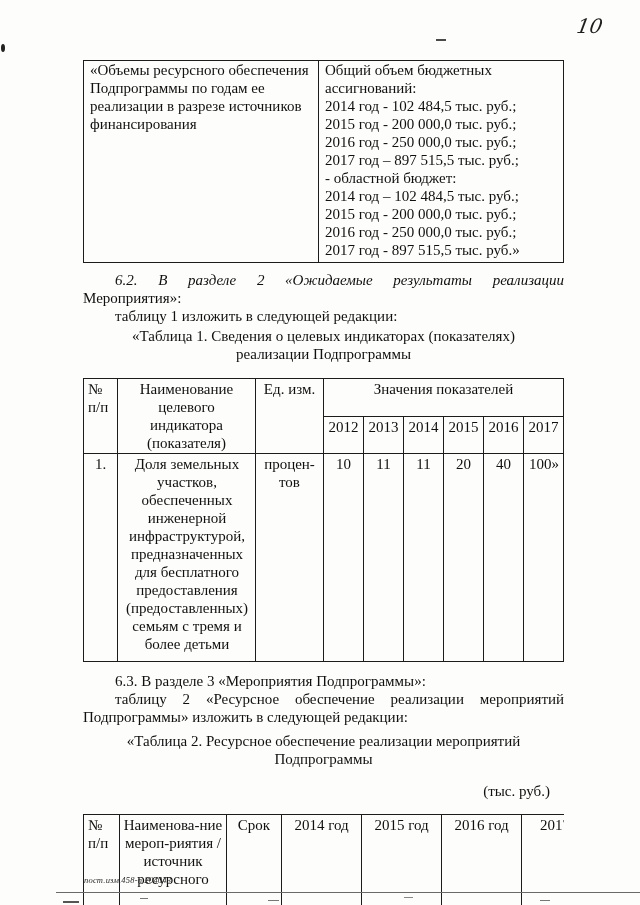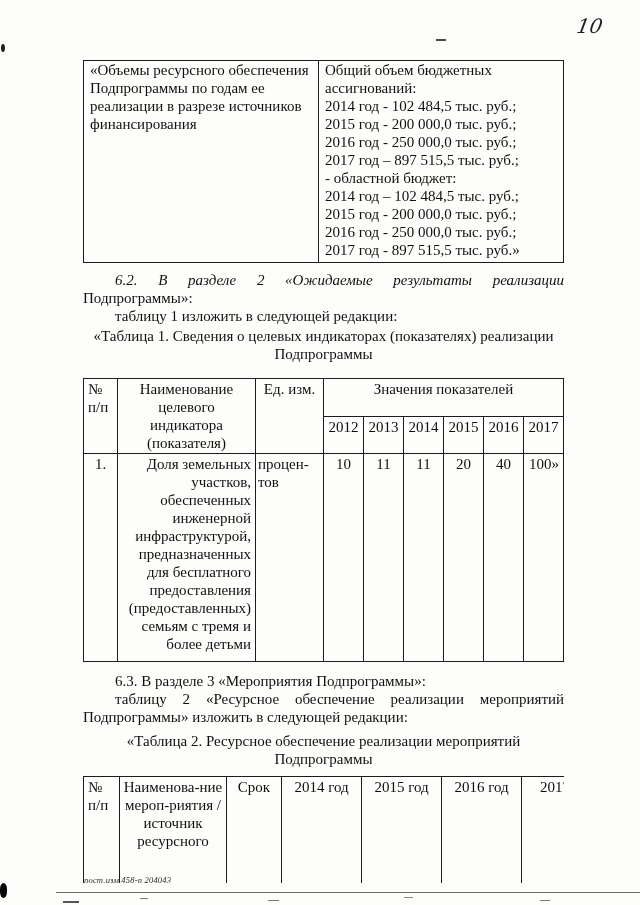--- a/index.html
+++ b/index.html
@@ -7,21 +7,21 @@
     position:relative;
     width:640px;height:905px;
     overflow:hidden;
     background:#fdfdfb;
     font-family:"Liberation Serif","DejaVu Serif",serif;
     font-size:15px;
     line-height:1.2;
     color:#101010;
   }
   .content{margin-left:83px;width:481px;padding-top:60px;}
-  p{margin:8px;}
+  p{margin:14px;}
   table{border-collapse:collapse;width:100%;table-layout:fixed;padding-left:45px;}
   td,th{border:1px solid #1c1c1c;vertical-align:top;font-weight:normal;padding:1px 5px;}
 
   
   .fin-table td{padding:0 6px 3px 6px;}
   .fin-left{width:222px;}
 
   
   .para{text-indent:32px;margin:0;}
   .noindent{text-indent:0;}
@@ -32,22 +32,22 @@
   .units-note{text-align:right;margin-top:2px;}
 
   
   .ind-table{margin-top:15px;}
   .ind-table th{padding:1px 2px;}
   .ind-table .c-num{width:27px;text-align:left;padding-left:4px;}
   .ind-table .c-name{width:133px;}
   .ind-table .c-unit{width:63px;}
   .ind-table .c-year{width:42px;}
   .ind-table .d-num{text-align:center;}
-  .ind-table .d-name{text-align:right;padding:1px 4px 8px 5px;margin-left:46px;}
-  .ind-table .d-unit{text-align:left;padding:1px 2px;}
+  .ind-table .d-name{text-align:center;padding:1px 4px 8px 5px;margin-left:46px;}
+  .ind-table .d-unit{text-align:center;padding:1px 2px;}
   .ind-table .d-val{text-align:center;}
 
   
   .s63{margin-top:10px;}
 
   
   .t3-clip{height:107px;overflow:hidden;margin-top:4px;}
   .res-table th{height:160px;text-align:center;padding:1px 3px;}
   .res-table .r-num{width:28px;text-align:left;padding-left:4px;}
   .res-table .r-name{width:100px;}
@@ -100,21 +100,21 @@
             <div>2014 год – 102 484,5 тыс. руб.;</div>
             <div>2015 год - 200 000,0 тыс. руб.;</div>
             <div>2016 год - 250 000,0 тыс. руб.;</div>
             <div>2017 год - 897 515,5 тыс. руб.»</div>
           </td>
         </tr>
       </tbody>
     </table>
 
     <p class="para j-stretch mt8">6.2. В разделе 2 «Ожидаемые результаты реализации</p>
-    <p class="para noindent">Подпрограммы»:</p>
+    <p class="para noindent">Мероприятия»:</p>
     <p class="para">таблицу 1 изложить в следующей редакции:</p>
     <p class="caption">«Таблица 1. Сведения о целевых индикаторах (показателях) реализации Подпрограммы</p>
 
     <table class="ind-table">
       <tbody>
         <tr>
           <th class="c-num" rowspan="2">№ п/п</th>
           <th class="c-name" rowspan="2">Наименование целевого индикатора (показателя)</th>
           <th class="c-unit" rowspan="2">Ед. изм.</th>
           <th colspan="6">Значения показателей</th>
@@ -138,20 +138,21 @@
           <td class="d-val">40</td>
           <td class="d-val">100»</td>
         </tr>
       </tbody>
     </table>
 
     <p class="para s63">6.3. В разделе 3 «Мероприятия Подпрограммы»:</p>
     <p class="para j-stretch">таблицу 2 «Ресурсное обеспечение реализации мероприятий</p>
     <p class="para noindent">Подпрограммы» изложить в следующей редакции:</p>
     <p class="caption2">«Таблица 2. Ресурсное обеспечение реализации мероприятий Подпрограммы</p>
+    <p class="units-note">(тыс. руб.)</p>
 
     <div class="t3-clip">
       <table class="res-table">
         <tbody>
           <tr>
             <th class="r-num">№ п/п</th>
             <th class="r-name">Наименова-ние мероп-риятия / источник ресурсного</th>
             <th class="r-term">Срок</th>
             <th class="r-y1">2014 год</th>
             <th class="r-y2">2015 год</th>

